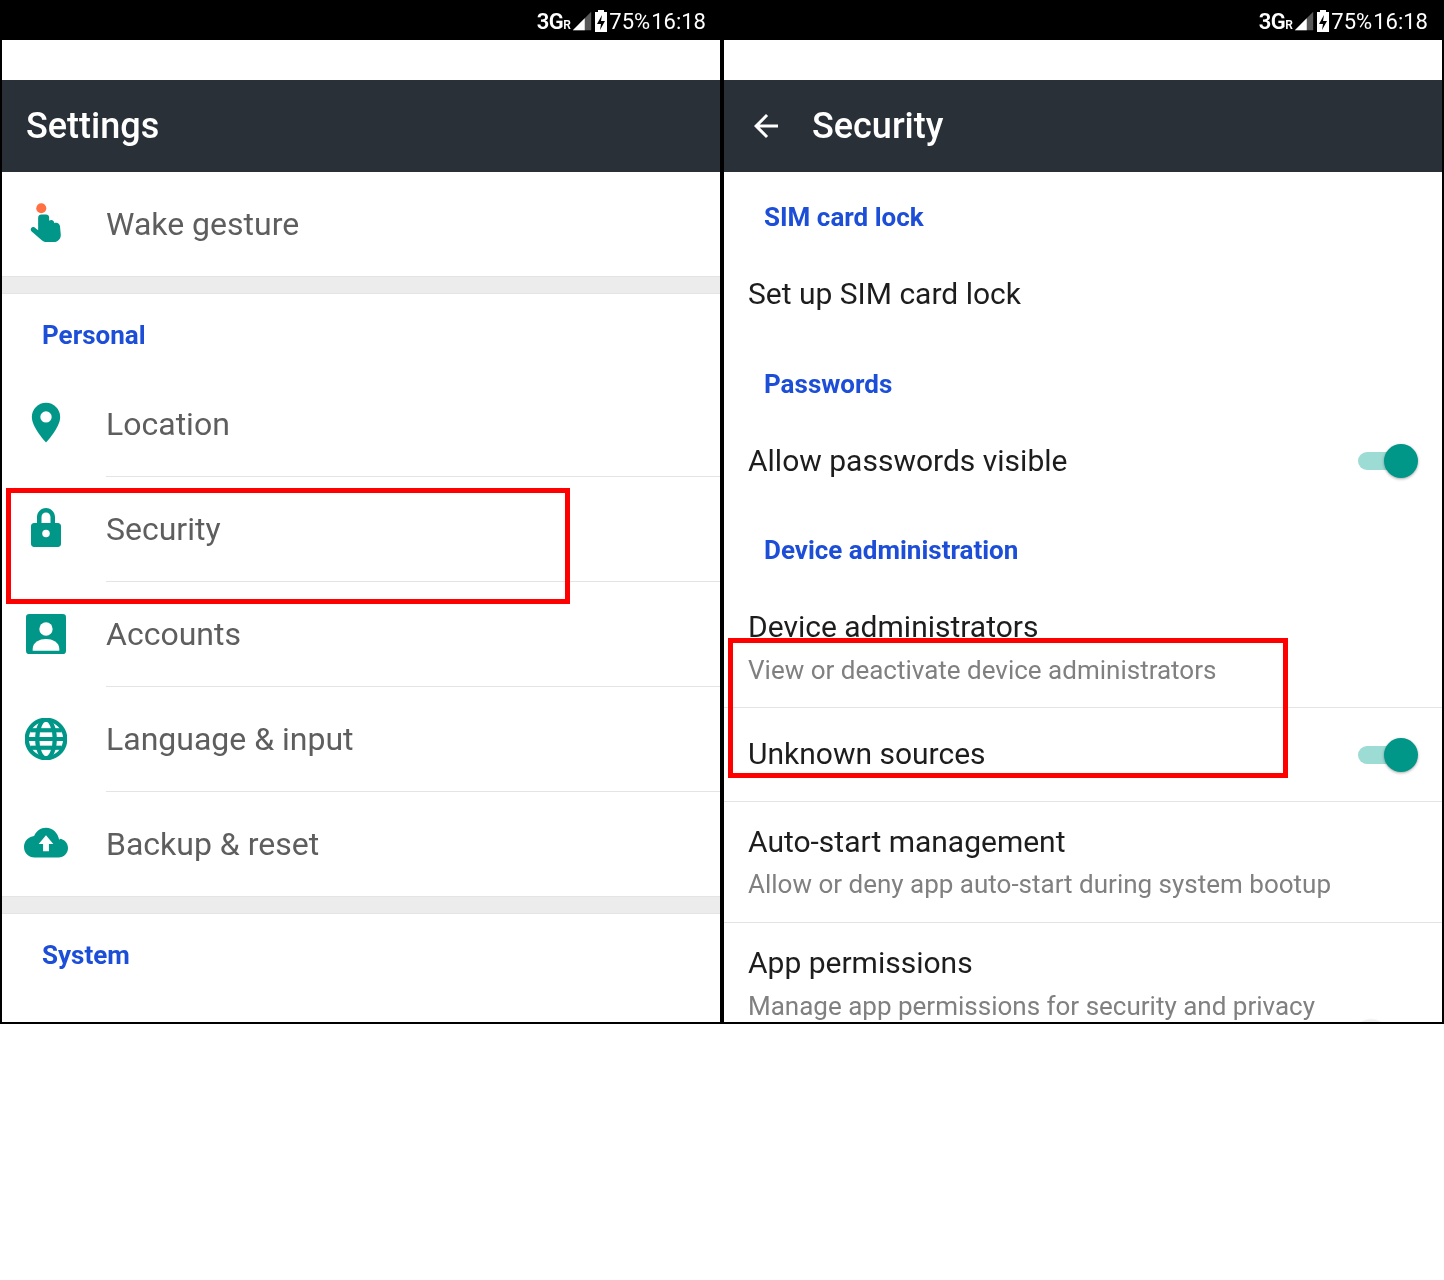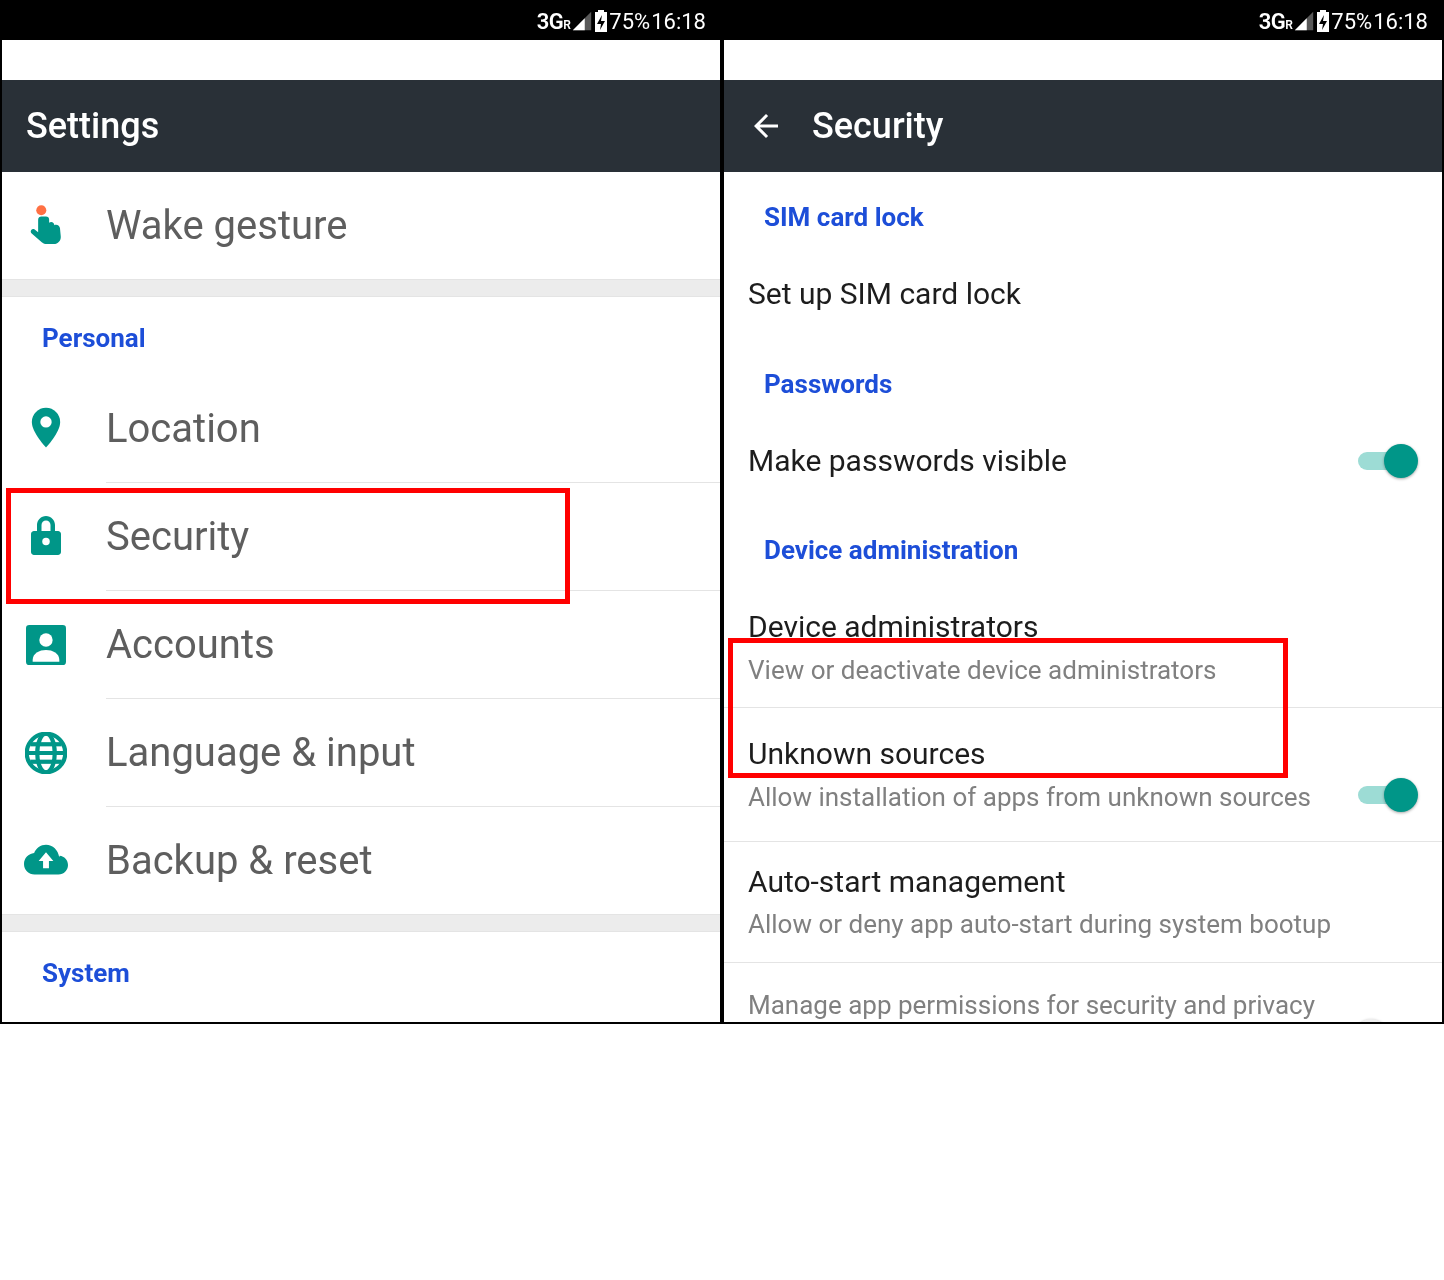--- a/index.html
+++ b/index.html
@@ -20,21 +20,21 @@
   .appbar .title { font-size: 36px; font-weight: 500; }
   .appbar .back { width: 36px; height: 36px; cursor:pointer; }
 
   
   .body { flex: 1; overflow: hidden; background: #fff; position: relative; }
   .section-gap { height: 18px; background: #ececec; border-top:1px solid #e4e4e4; border-bottom:1px solid #e4e4e4;}
   .section-header { color: #1d4ed8; font-size: 26px; font-weight: 700; padding: 26px 40px 22px; }
 
   .row { display: flex; align-items: center; padding: 30px 22px; gap: 38px; cursor:pointer; position:relative;}
   .row .icon { width: 44px; height: 44px; flex-shrink: 0; display:flex; align-items:center; justify-content:center;}
-  .row .label { font-size: 40px; color: #5e5e5e; }
+  .row .label { font-size: 32px; color: #5e5e5e; }
   .divider { height: 1px; background: #e4e4e4; margin-left: 104px; }
 
   .highlight { position:absolute; border: 5px solid #ff0000; pointer-events:none; }
 
   
   .r-row { padding: 20px 24px; display:flex; align-items:flex-end; cursor:pointer; }
   .r-text { flex:1; }
   .r-title { font-size: 30px; color: #1d1d1d; line-height:1.35; }
   .r-sub { font-size: 26px; color: #808080; line-height:1.3; margin-top:6px;}
   .r-divider { height:1px; background:#e4e4e4; }
@@ -186,59 +186,59 @@
       <div class="section-header" style="padding-top:30px;">SIM card lock</div>
       <div class="r-row">
         <div class="r-text">
             <div class="r-title">Set up SIM card lock</div>
           </div>
       </div>
 
       <div class="section-header" style="padding-top:34px;">Passwords</div>
       <div class="r-row">
         <div class="r-text">
-            <div class="r-title">Make passwords visible</div>
+            <div class="r-title">Allow passwords visible</div>
           </div>
         <div class="toggle on">
             <div class="track"></div>
             <div class="thumb"></div>
           </div>
       </div>
 
       <div class="section-header" style="padding-top:34px;">Device administration</div>
       <div class="r-row">
         <div class="r-text">
           <div class="r-title">Device administrators</div>
           <div class="r-sub">View or deactivate device administrators</div>
         </div>
       </div>
       <div class="r-divider"></div>
 
       <div class="r-row" style="padding-top:26px; padding-bottom:26px;gap:8px;">
         <div class="r-text">
           <div class="r-title">Unknown sources</div>
-          <div class="r-sub">Allow installation of apps from unknown sources</div>
         </div>
         <div class="toggle on">
             <div class="track"></div>
             <div class="thumb"></div>
           </div>
       </div>
       <div class="r-divider"></div>
 
       <div class="r-row">
         <div class="r-text">
           <div class="r-title">Auto-start management</div>
           <div class="r-sub">Allow or deny app auto-start during system bootup</div>
         </div>
       </div>
       <div class="r-divider"></div>
 
       <div class="r-row">
         <div class="r-text">
+          <div class="r-title">App permissions</div>
           <div class="r-sub">Manage app permissions for security and privacy protection</div>
         </div>
         <div class="toggle off">
             <div class="track"></div>
             <div class="thumb"></div>
           </div>
       </div>
 
       <div class="highlight" style="left:4px; top:466px; width:560px; height:140px;"></div>
     </div>

